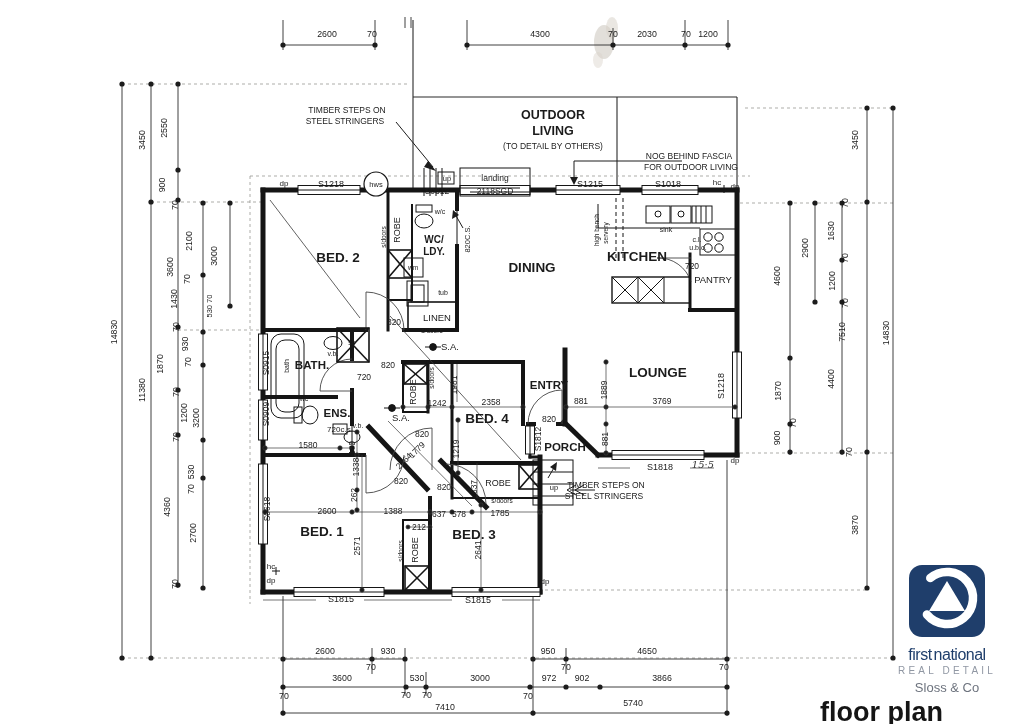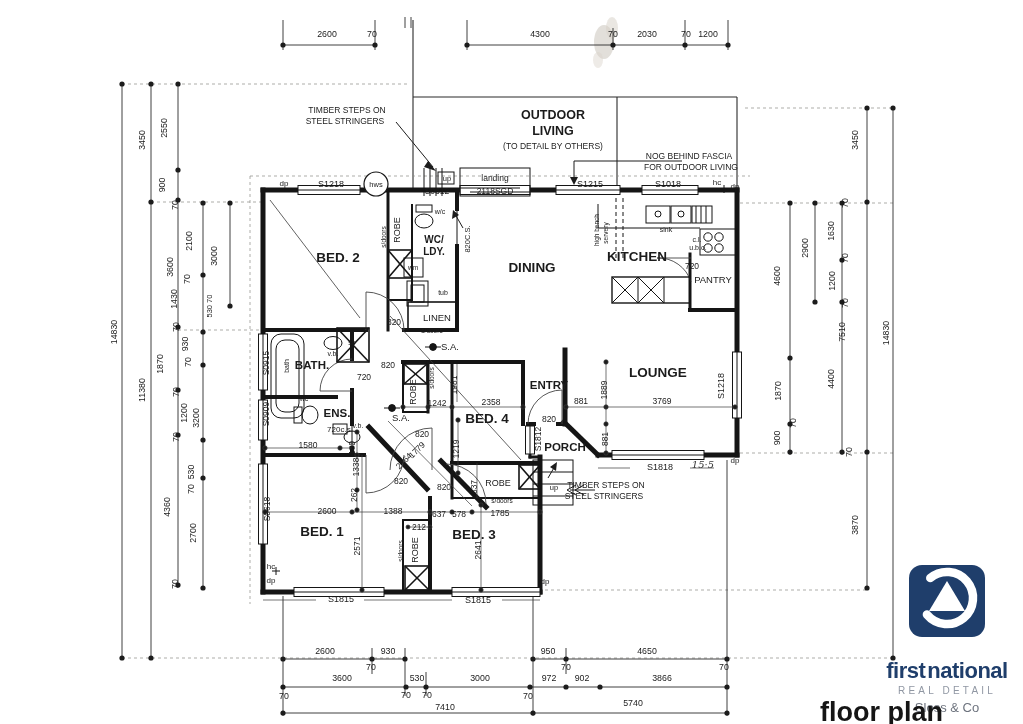--- a/index.html
+++ b/index.html
@@ -2,21 +2,21 @@
 <html><head>
 <meta charset="utf-8">
 <style>
   html,body{margin:0;padding:0;background:#ffffff;}
   #page{position:relative;width:1023px;height:724px;background:#ffffff;overflow:hidden;
         font-family:"Liberation Sans", sans-serif;}
   svg text.lbl{font-family:"Liberation Sans", sans-serif;fill:#1b1b1b;}
   svg text.hand{font-family:"DejaVu Serif", serif;font-style:italic;fill:#3a3a3a;}
   .logo{position:absolute;left:872px;top:564px;width:150px;text-align:center;}
   .logo-mark{display:block;margin:0 auto;}
-  .brand{margin-top:20px;font-weight:bold;font-size:22px;letter-spacing:-0.5px;color:#1f3e6b;white-space:nowrap;}
+  .brand{margin-top:8px;font-weight:normal;font-size:16px;letter-spacing:-0.5px;color:#1f3e6b;white-space:nowrap;}
   .brand .b2{margin-left:2px;}
   .tagline{margin-top:1px;font-size:10px;letter-spacing:3.2px;color:#9097a3;white-space:nowrap;}
   .agency{margin-top:4px;font-size:13px;color:#6d737e;}
   .caption{position:absolute;left:820px;top:697px;font-weight:bold;font-size:27px;color:#151515;letter-spacing:0px;}
 </style>
 </head>
 <body>
 
 <div id="page">
 <svg id="plan-svg" width="1023" height="724" viewBox="0 0 1023 724">

